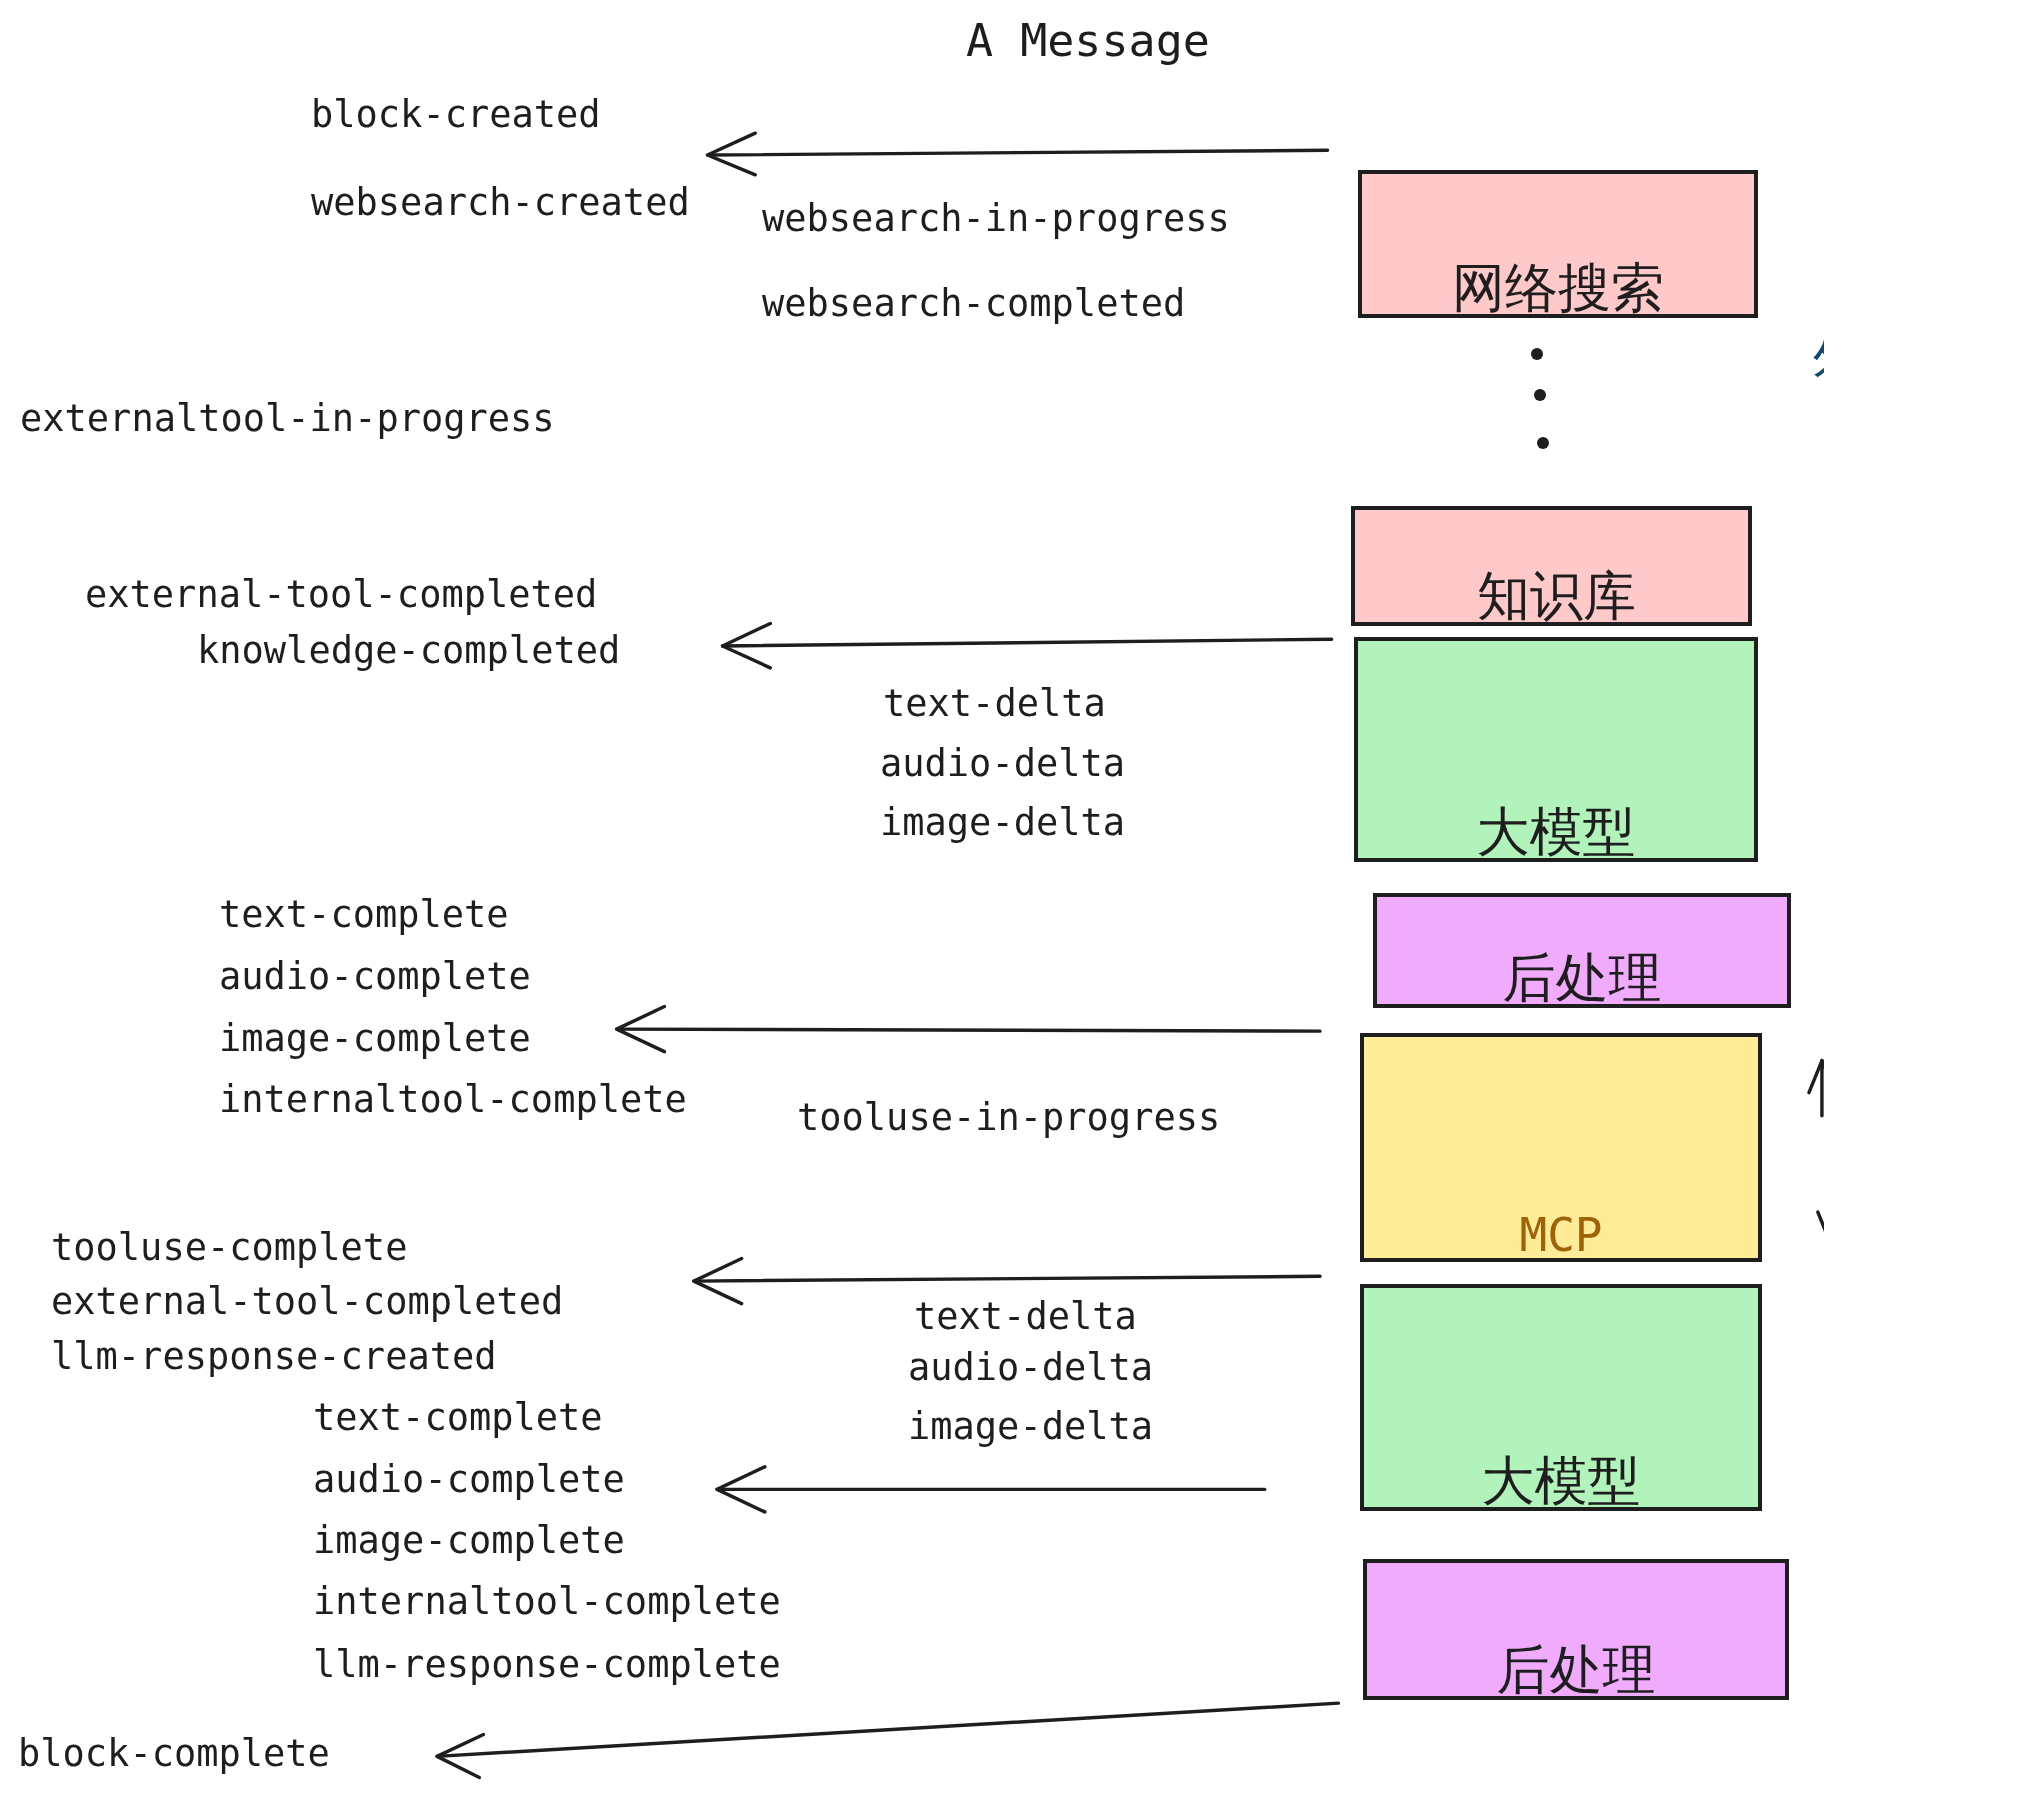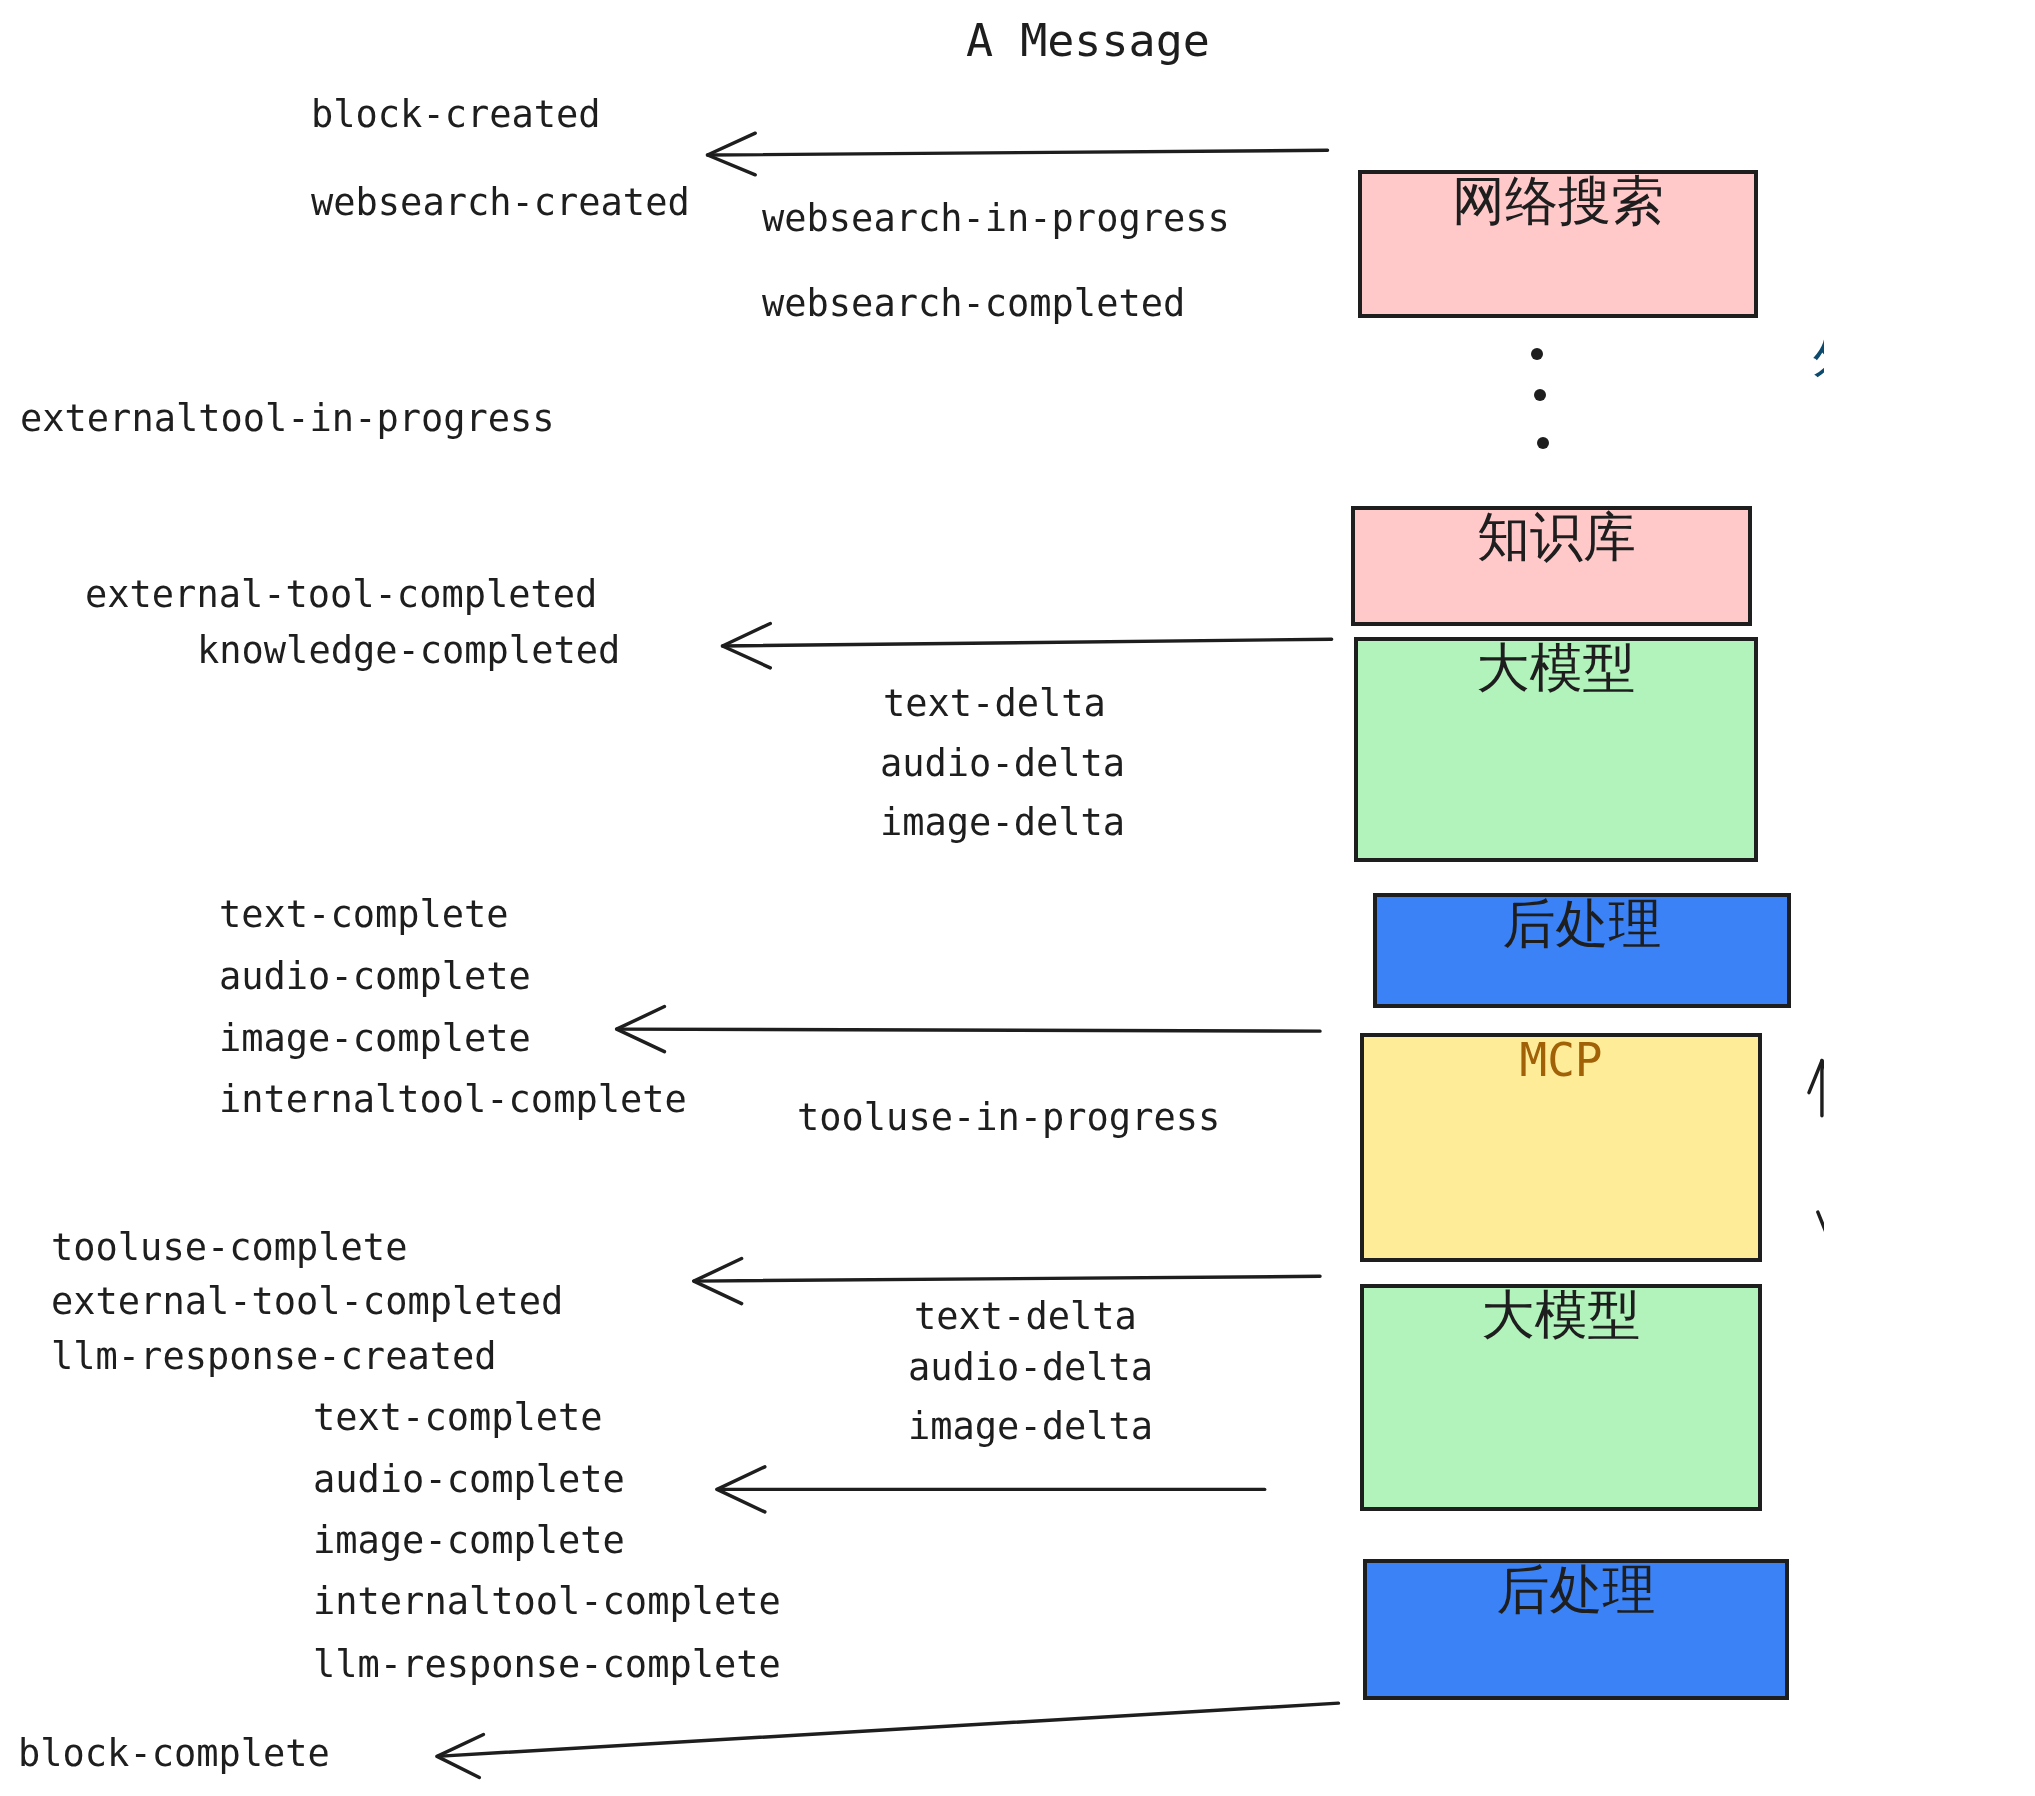--- a/index.html
+++ b/index.html
@@ -19,41 +19,41 @@
     line-height: 1;
     white-space: nowrap;
     color: #1e1e1e;
   }
   .title { font-size: 45px; }
   .box {
     position: absolute;
     box-sizing: border-box;
     border: 4.1px solid #1e1e1e;
     display: flex;
-    align-items: flex-start;
+    align-items: flex-end;
     justify-content: center;
   }
   .box .cn {
     font-family: "DejaVu Sans", "Liberation Sans", sans-serif;
     font-size: 53px;
     line-height: 1;
     color: #1e1e1e;
     white-space: nowrap;
   }
   .box .mono-label {
     font-family: "DejaVu Sans Mono", monospace;
     font-size: 46px;
     line-height: 1;
     color: #a16207;
     white-space: nowrap;
   }
   .fill-pink   { background: #ffc9c9; }
   .fill-green  { background: #b2f2bb; }
   .fill-yellow { background: #ffec99; }
-  .fill-white  { background: #3b82f6; }
+  .fill-white  { background: #f0abfc; }
   .side-cn {
     position: absolute;
     font-family: "DejaVu Sans", "Liberation Sans", sans-serif;
     font-size: 49px;
     line-height: 1;
     white-space: nowrap;
     color: #0c4a6e;
   }
   .dot {
     position: absolute;

